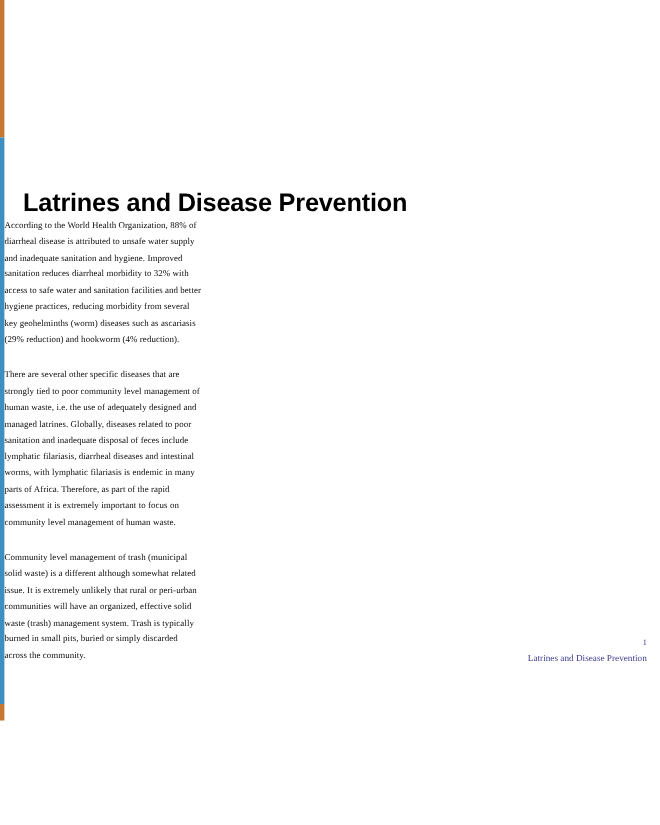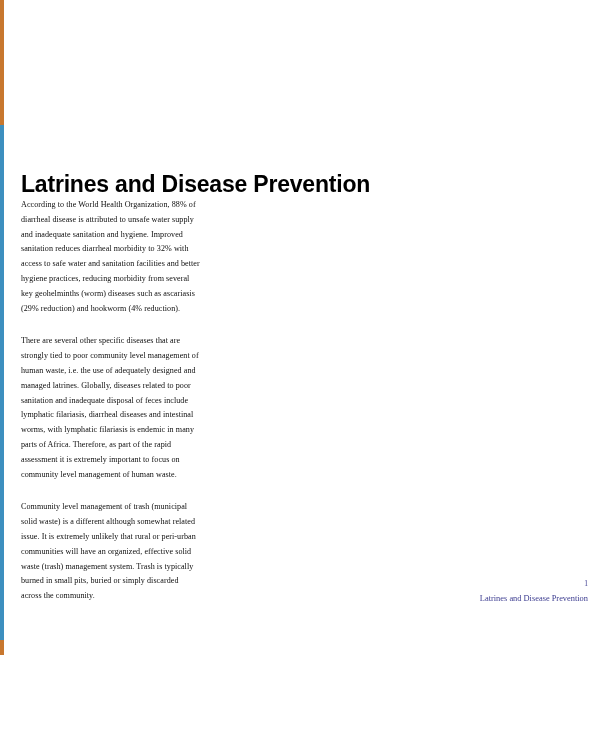--- a/index.html
+++ b/index.html
@@ -49,21 +49,21 @@
     font-weight: bold;
     font-size: 23px;
     line-height: 28px;
     letter-spacing: -0.2px;
     color: #000000;
     white-space: nowrap;
   }
 
   #body-column {
     position: absolute;
-    left: 21px;
+    left: 4px;
     top: 198px;
     width: 180px;
   }
 
   .para {
     font-family: "Liberation Serif", serif;
     font-size: 8.1px;
     line-height: 14.8px;
     color: #0d0d0d;
     text-align: left;

